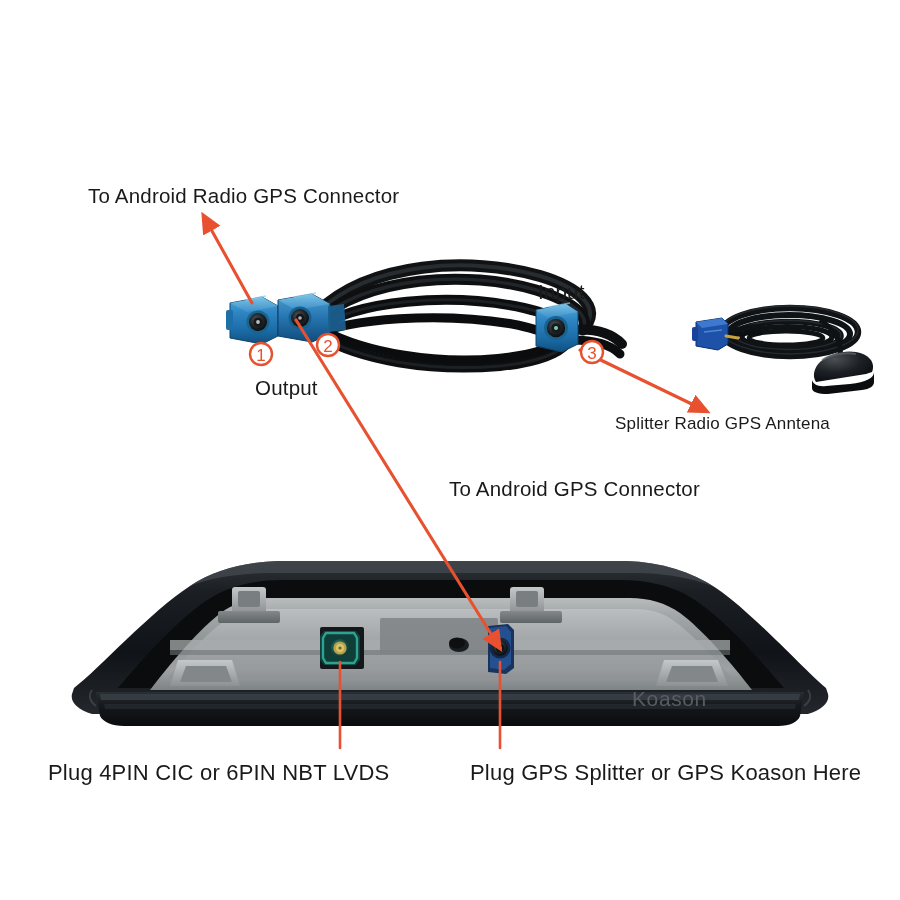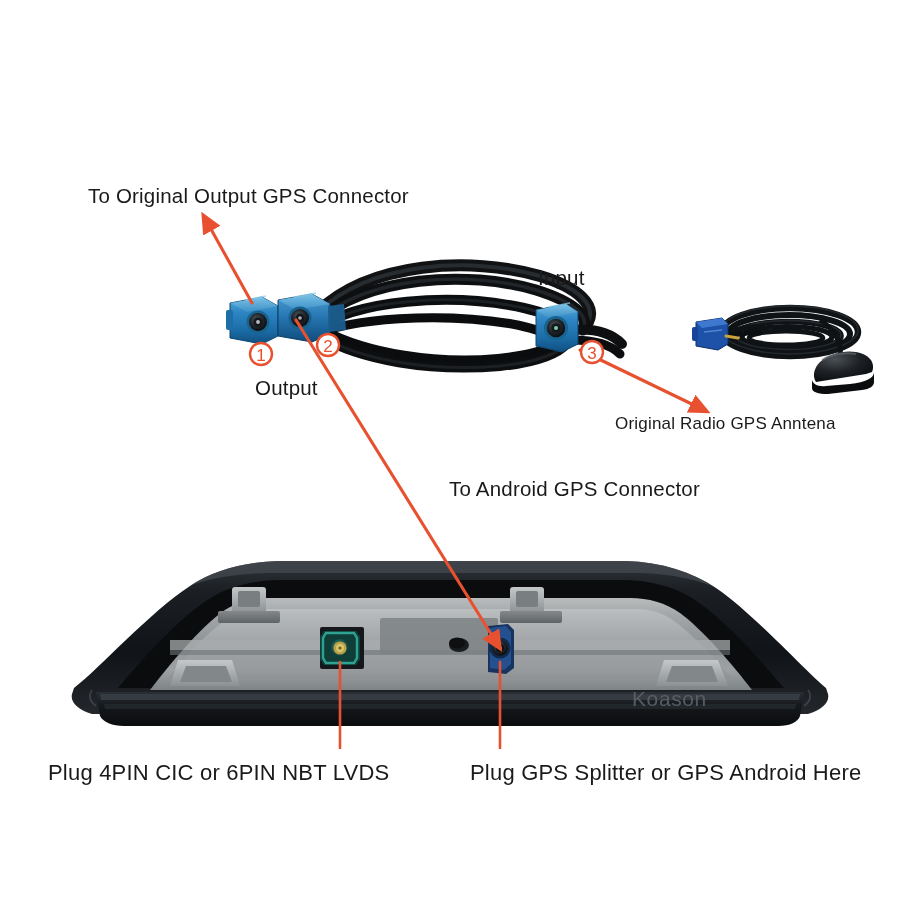--- a/index.html
+++ b/index.html
@@ -32,21 +32,21 @@
     line-height: 1;
     letter-spacing: 0.2px;
   }
   .lbl-lg { font-size: 20.5px; }
   .lbl-sm { font-size: 17px; }
   .lbl-bot { font-size: 22px; }
 
   
   #label-original-radio-gps-connector { left: 88px;  top: 186px; }
   #label-output                        { left: 255px; top: 378px; text-align: center; }
-  #label-input                         { left: 538px; top: 268px; }
+  #label-input                         { left: 538px; top: 282px; }
   #label-original-radio-gps-antenna    { left: 615px; top: 415px; }
   #label-to-android-gps-connector      { left: 437px; top: 479px; margin-left: 12px; }
   #label-plug-lvds                     { left: 48px;  top: 762px; }
   #label-plug-gps                      { left: 470px; top: 762px; }
 </style>
 </head>
 <body>
 
 <div id="stage">
 
@@ -321,27 +321,27 @@
         <circle cx="328" cy="345" r="11" fill="#ffffff" stroke="#e8512f" stroke-width="2.4"></circle>
         <text x="328" y="352" text-anchor="middle" font-family="Liberation Sans, sans-serif" font-size="17" fill="#e8512f">2</text>
       </g>
       <g>
         <circle cx="592" cy="352" r="11" fill="#ffffff" stroke="#e8512f" stroke-width="2.4"></circle>
         <text x="592" y="359" text-anchor="middle" font-family="Liberation Sans, sans-serif" font-size="17" fill="#e8512f">3</text>
       </g>
     </g>
   </svg>
 
-  <div class="lbl lbl-lg" id="label-original-radio-gps-connector">To Original Output GPS Connector</div>
+  <div class="lbl lbl-lg" id="label-original-radio-gps-connector">To Android Radio GPS Connector</div>
 
   <div class="lbl lbl-lg" id="label-output">Output</div>
 
   <div class="lbl lbl-lg" id="label-input">Input</div>
 
-  <div class="lbl lbl-sm" id="label-original-radio-gps-antenna">Original Radio GPS Anntena</div>
+  <div class="lbl lbl-sm" id="label-original-radio-gps-antenna">Splitter Radio GPS Anntena</div>
 
   <div class="lbl lbl-lg" id="label-to-android-gps-connector">To Android GPS Connector</div>
 
   <div class="lbl lbl-bot" id="label-plug-lvds">Plug 4PIN CIC or 6PIN NBT LVDS</div>
 
-  <div class="lbl lbl-bot" id="label-plug-gps">Plug GPS Splitter or GPS Android Here</div>
+  <div class="lbl lbl-bot" id="label-plug-gps">Plug GPS Splitter or GPS Koason Here</div>
 
 </div>
 
 </body></html>

